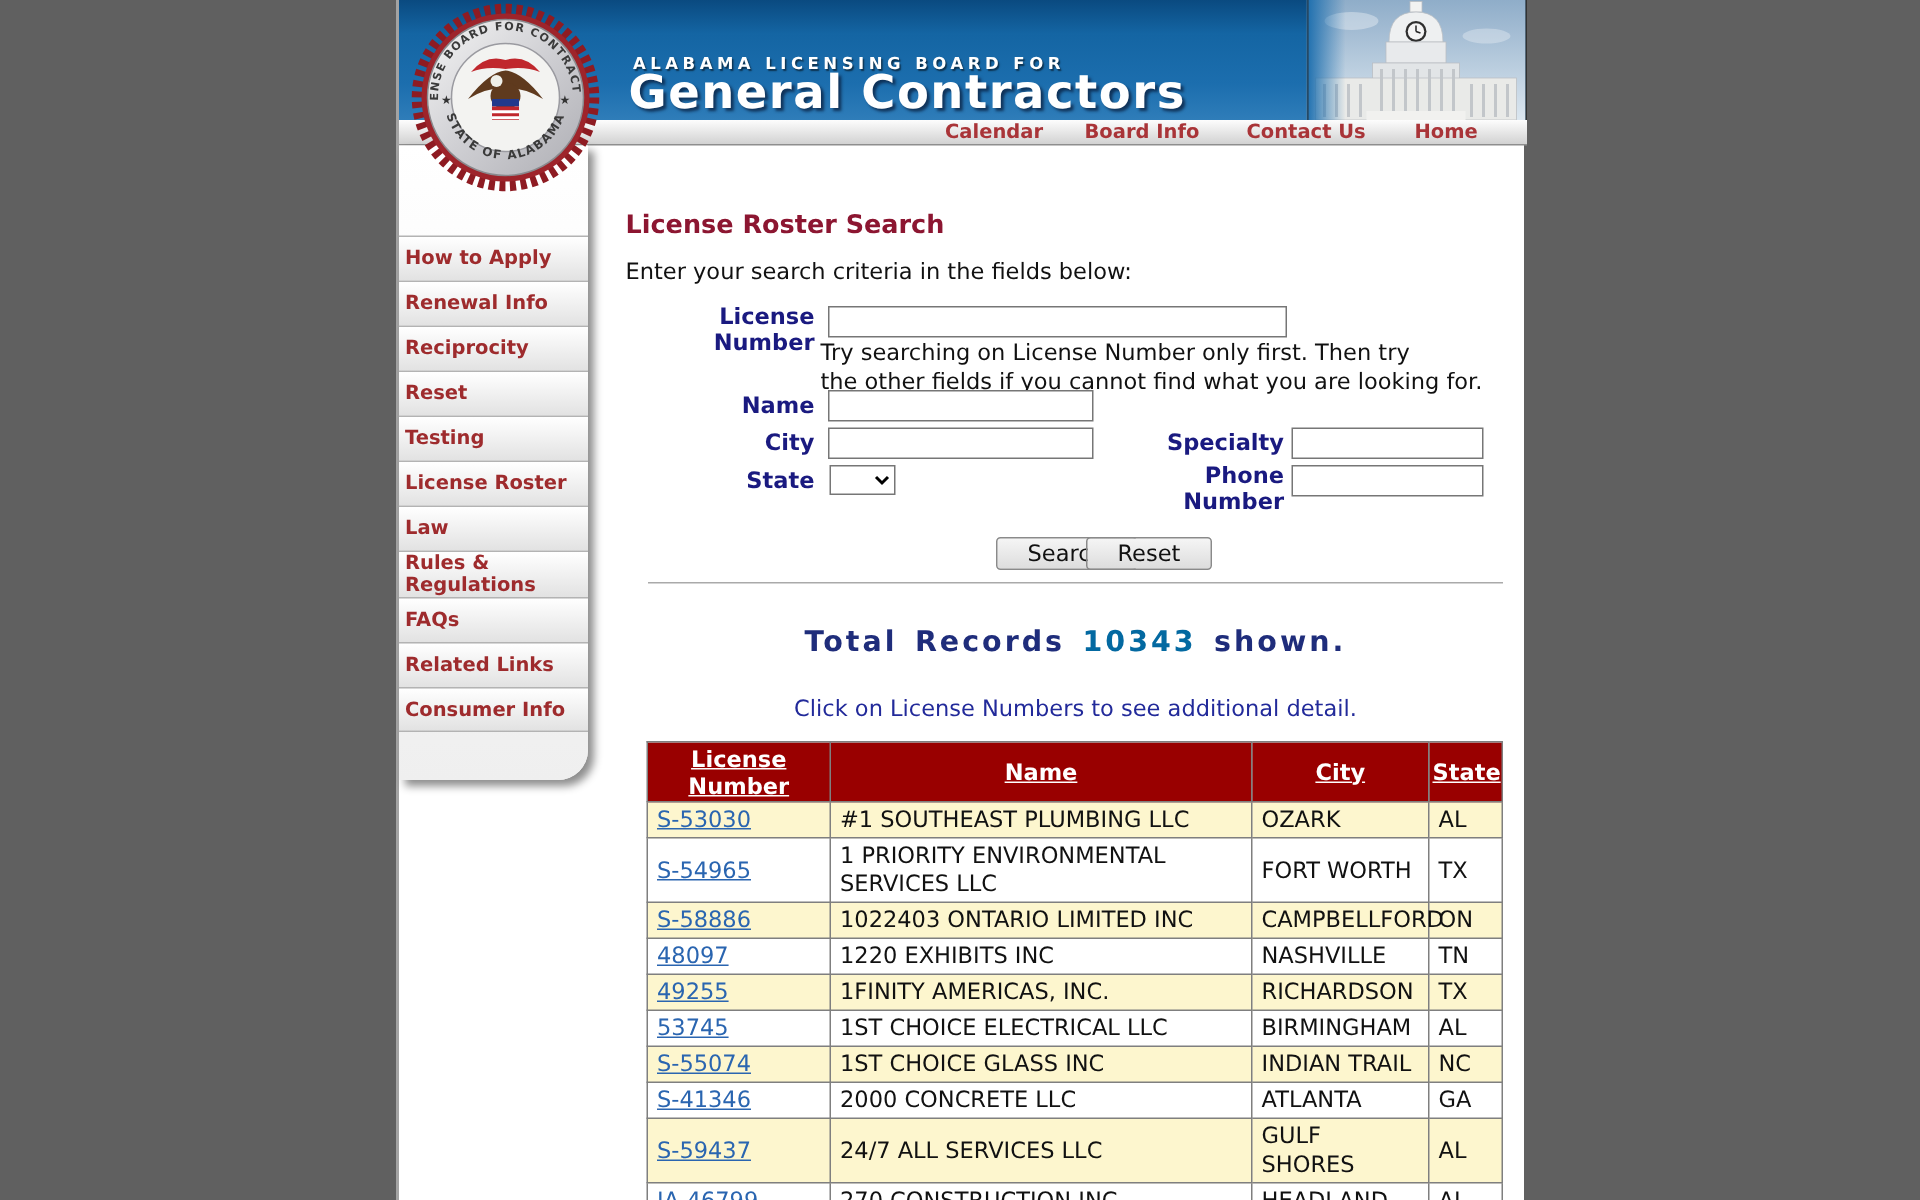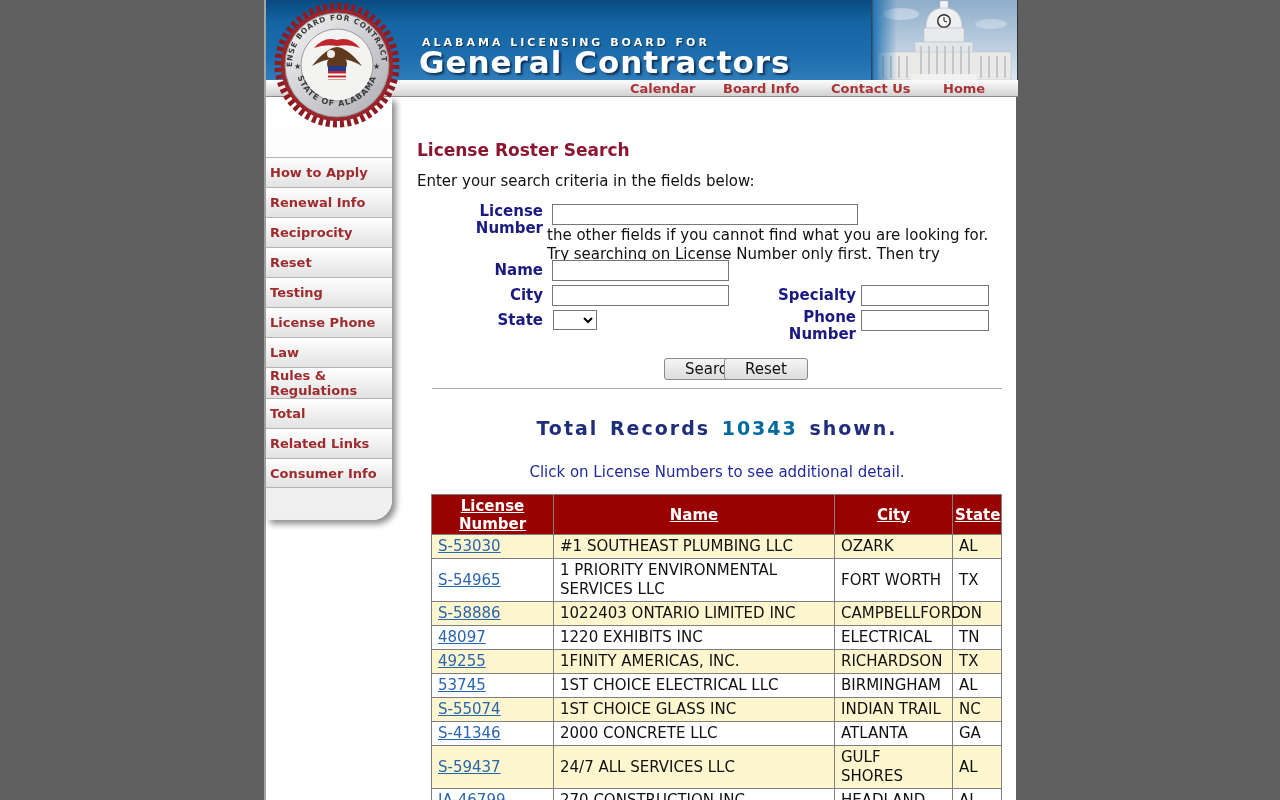--- a/index.html
+++ b/index.html
@@ -184,49 +184,49 @@
       <div class="menu-item">
           <span>Reciprocity</span>
         </div>
       <div class="menu-item">
           <span>Reset</span>
         </div>
       <div class="menu-item">
           <span>Testing</span>
         </div>
       <div class="menu-item">
-          <span>License Phone</span>
+          <span>License Roster</span>
         </div>
       <div class="menu-item">
           <span>Law</span>
         </div>
       <div class="menu-item">
           <span>Rules &amp; Regulations</span>
         </div>
       <div class="menu-item">
-          <span>Total</span>
+          <span>FAQs</span>
         </div>
       <div class="menu-item">
           <span>Related Links</span>
         </div>
       <div class="menu-item">
           <span>Consumer Info</span>
         </div>
     </div>
   </div>
 
   <div class="main">
     <div class="page-title">License Roster Search</div>
     <div class="intro">Enter your search criteria in the fields below:</div>
 
     <div class="flabel" style="left:187px; top:106px; width:90px;">License Number</div>
     <input class="finput" style="left: 286px; top: 107px; width: 306px;">
     <div class="hint">
+      <div>Try searching on License Number only first. Then try</div>
       <div>the other fields if you cannot find what you are looking for.</div>
-      <div>Try searching on License Number only first. Then try</div>
     </div>
 
     <div class="flabel" style="left:187px; top:165px; width:90px;">Name</div>
     <input class="finput" style="left: 286px; top: 163px; width: 177px;">
 
     <div class="flabel" style="left:187px; top:190px; width:90px;">City</div>
     <input class="finput" style="left: 286px; top: 188px; width: 177px;">
 
     <div class="flabel" style="left:500px; top:190px; width:90px;">Specialty</div>
     <input class="finput" style="left: 595px; top: 188px; width: 128px;">
@@ -277,21 +277,21 @@
           </tr>
         <tr>
             <td><a>S-58886</a></td>
             <td>1022403 ONTARIO LIMITED INC</td>
             <td>CAMPBELLFORD</td>
             <td>ON</td>
           </tr>
         <tr>
             <td><a>48097</a></td>
             <td>1220 EXHIBITS INC</td>
-            <td>ELECTRICAL</td>
+            <td>NASHVILLE</td>
             <td>TN</td>
           </tr>
         <tr>
             <td><a>49255</a></td>
             <td>1FINITY AMERICAS, INC.</td>
             <td>RICHARDSON</td>
             <td>TX</td>
           </tr>
         <tr>
             <td><a>53745</a></td>

